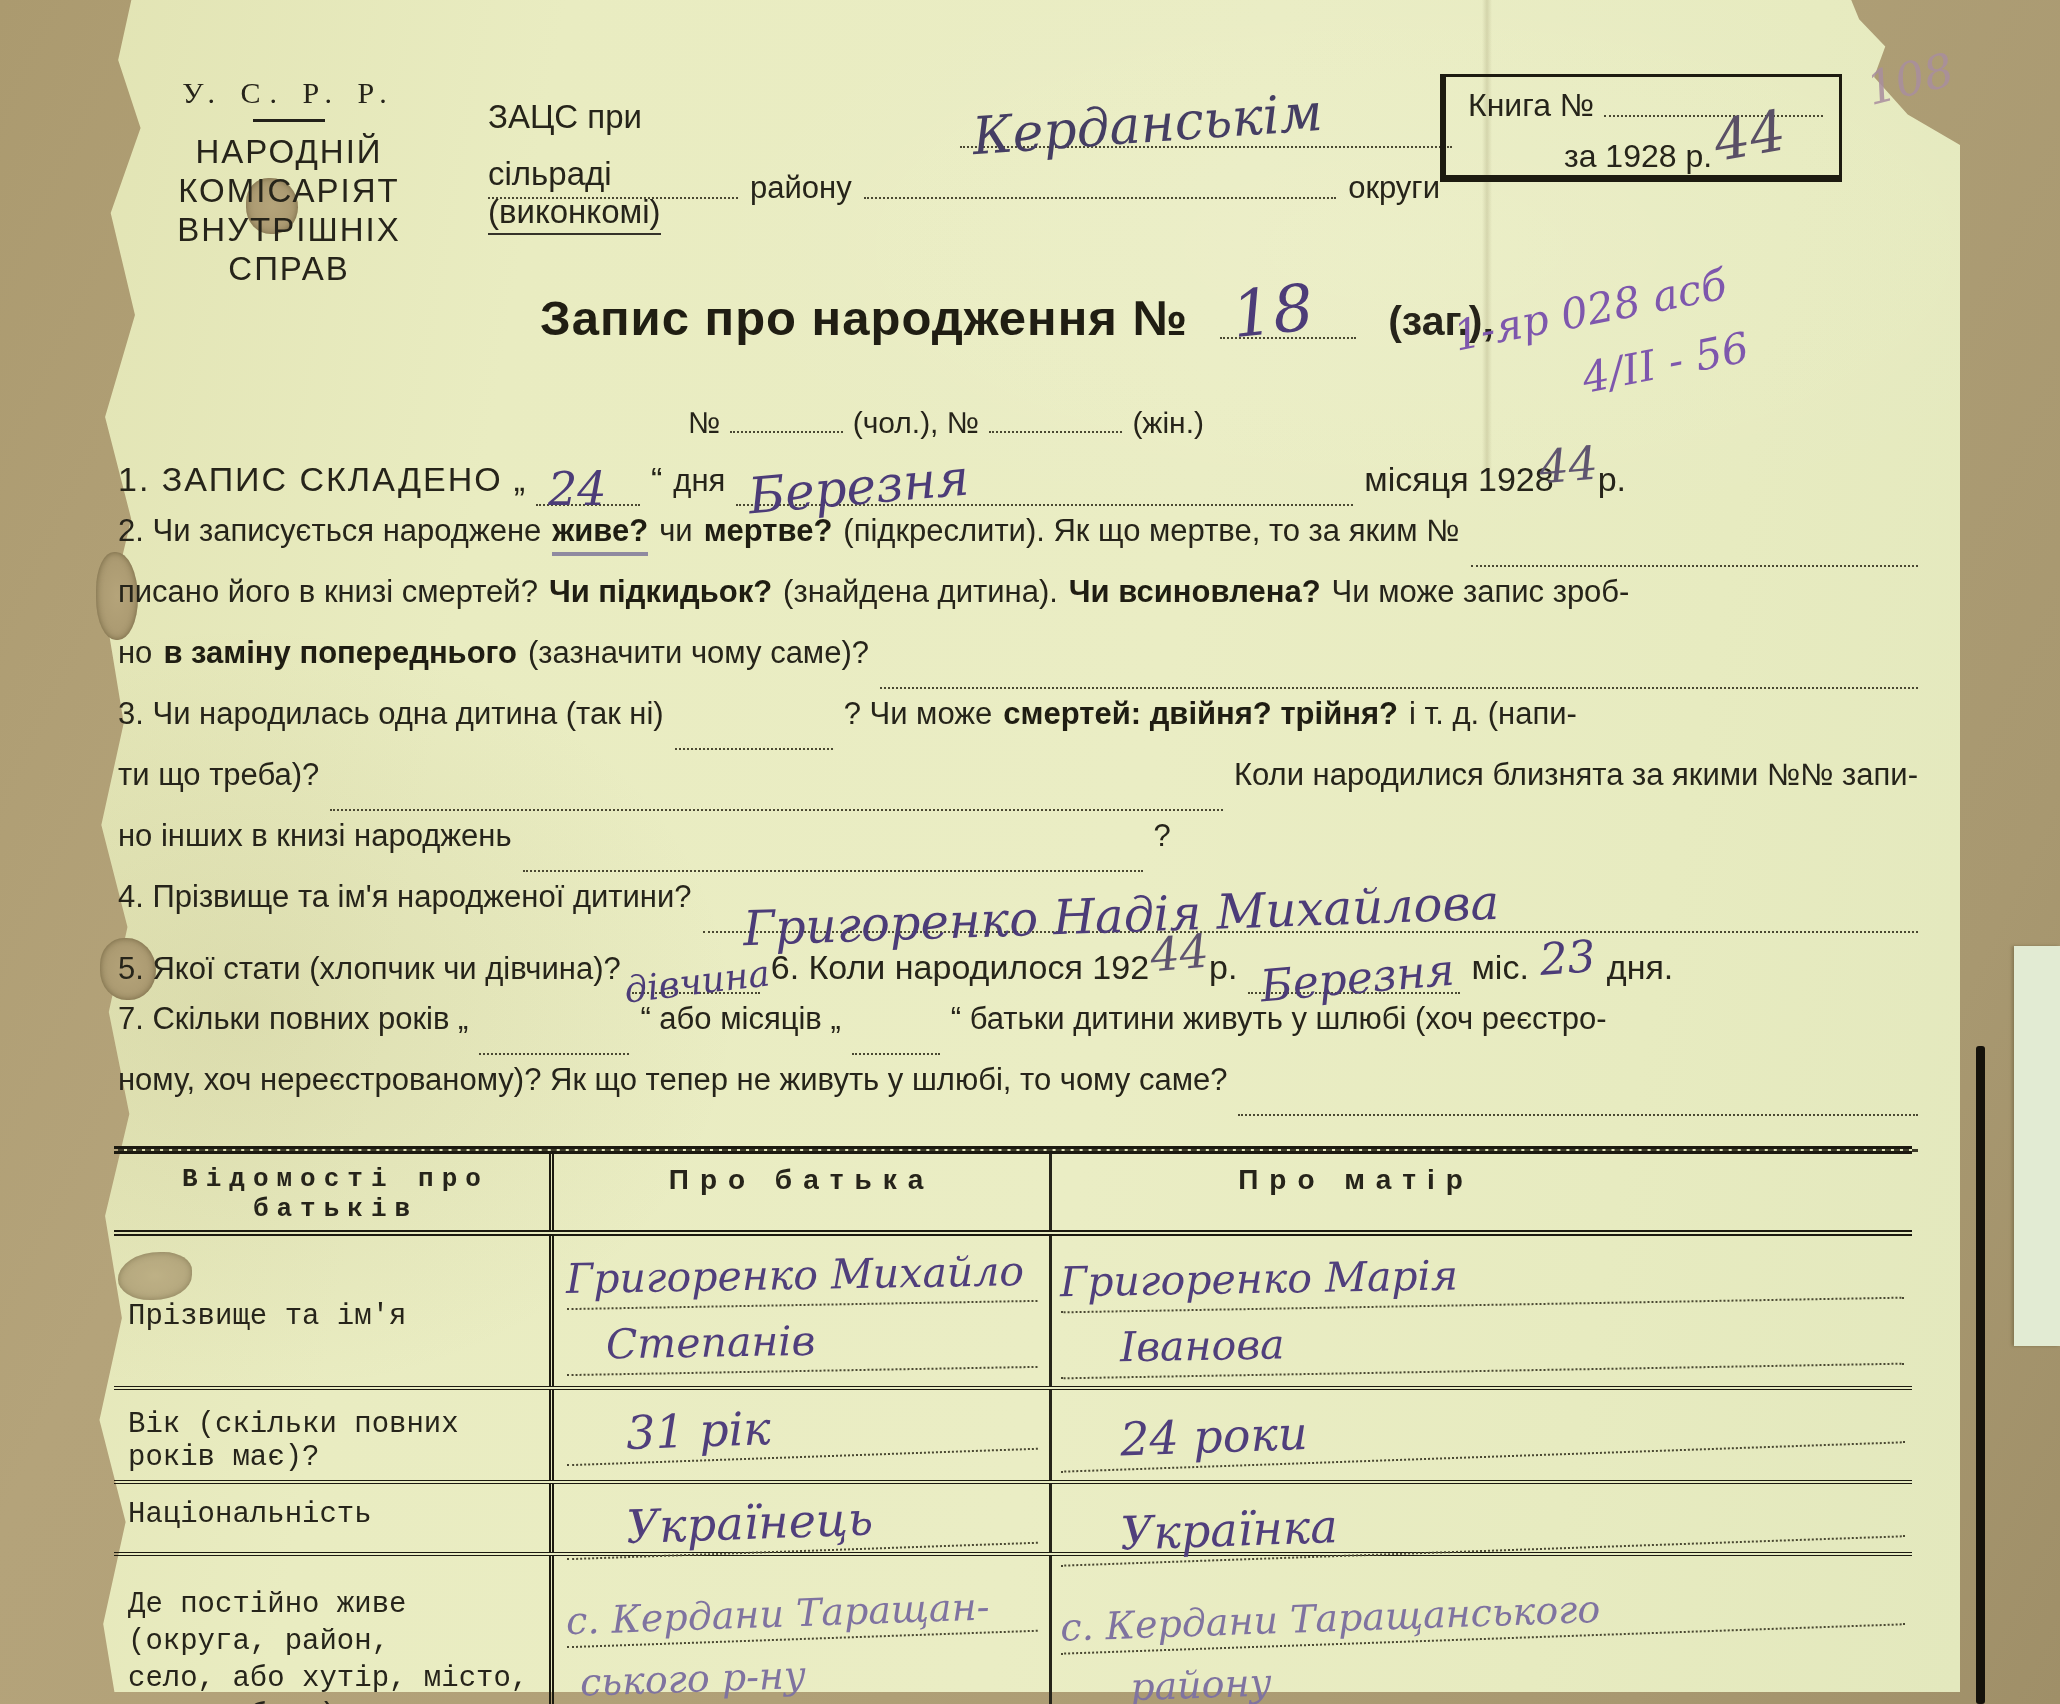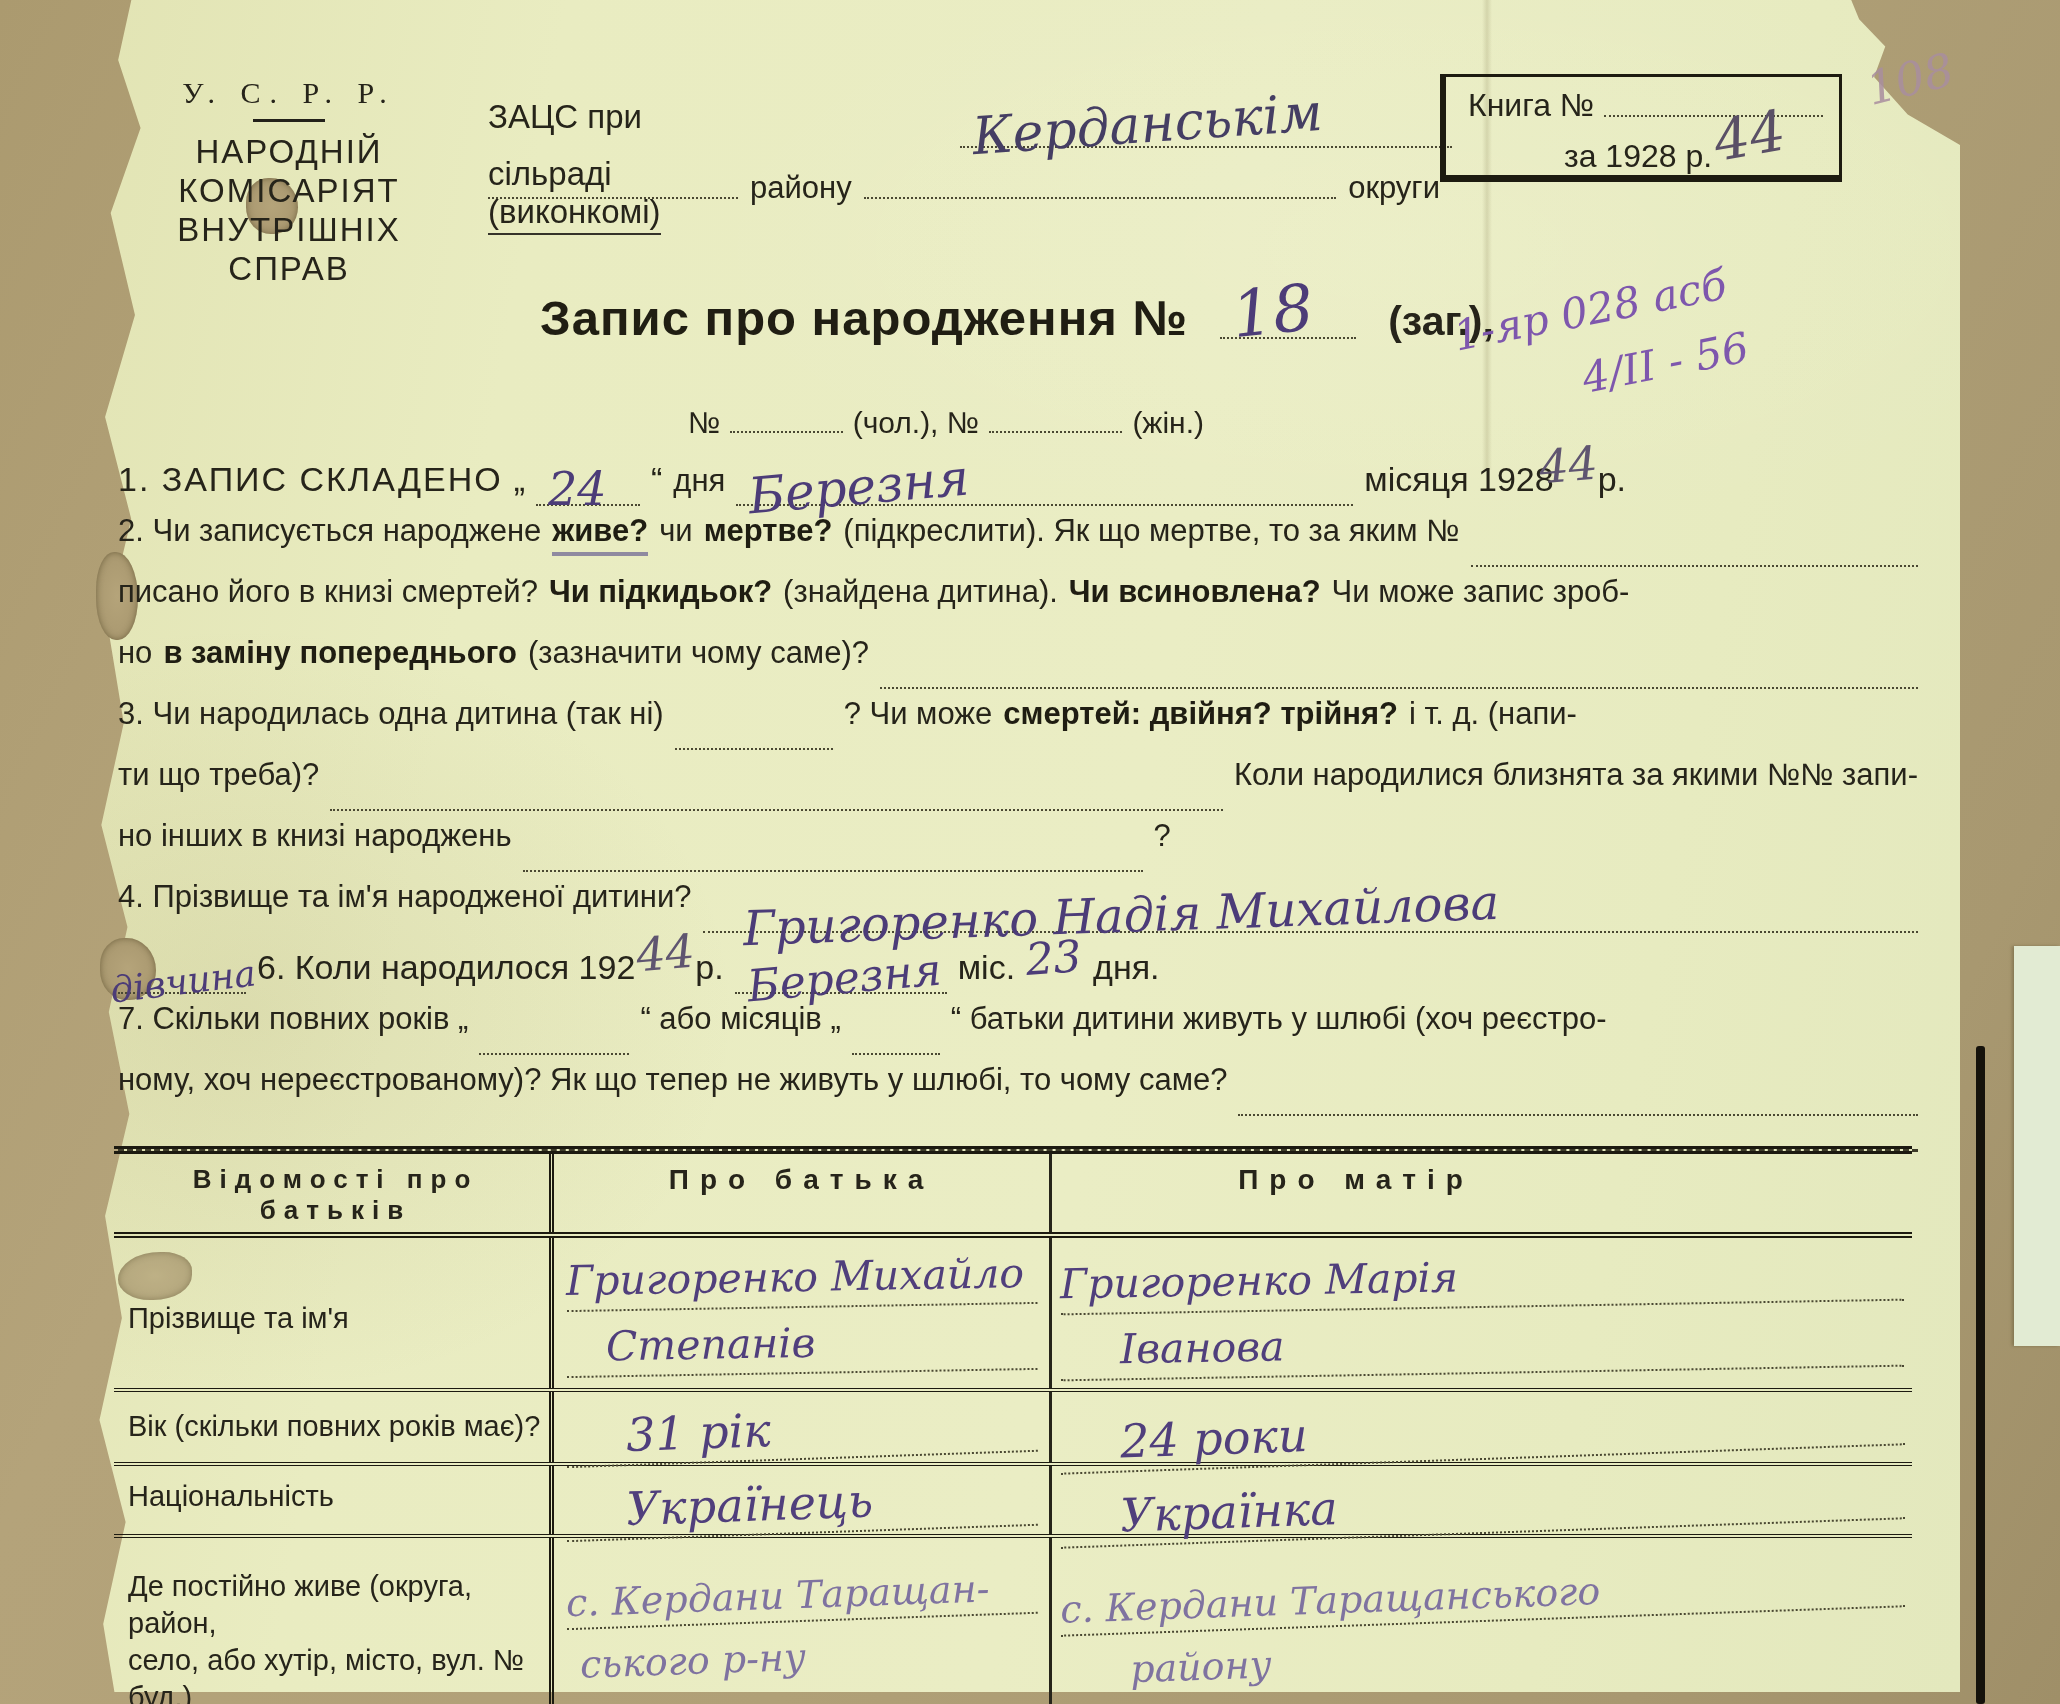--- a/index.html
+++ b/index.html
@@ -75,21 +75,21 @@
   .hw-day{font-size:46px;}
   .hw-month{font-size:50px;transform:rotate(-5deg);}
   .dots-full{height:0;border-bottom:3.5px dashed #3c3a28;margin-top:26px;}
   .year-wrap{position:relative;white-space:nowrap;font-size:34px;}
   
   .ftable{position:absolute;left:114px;top:1146px;width:1798px;box-sizing:border-box;
     border-top:8px double #1c1a10;border-bottom:8px solid #1c1a10;}
   .trow{display:flex;border-bottom:4px double #1c1a10;}
   .trow.last{border-bottom:none;}
   .hrow{border-bottom:6px double #1c1a10;}
-  .c1{width:440px;border-right:5px double #1c1a10;box-sizing:border-box;padding:8px 6px 6px 14px;font-size:29px;}
+  .c1{width:440px;border-right:5px double #1c1a10;box-sizing:border-box;padding:8px 6px 6px 14px;font-size:29px;font-family:Liberation Mono, monospace;}
   .c2{width:498px;border-right:3px solid #26241a;box-sizing:border-box;padding:0 12px;position:relative;}
   .c3{flex:1;box-sizing:border-box;padding:0 8px;position:relative;}
   .hcell{font-weight:700;font-size:28px;letter-spacing:11px;text-align:center;padding-top:10px;}
   .hrow .c1,.hrow .c2,.hrow .c3{min-height:48px;}
   .r-name .c1,.r-name .c2,.r-name .c3{min-height:150px;}
   .r-age .c1,.r-age .c2,.r-age .c3{min-height:70px;}
   .r-nat .c1,.r-nat .c2,.r-nat .c3{min-height:62px;}
   .r-res .c1,.r-res .c2,.r-res .c3{min-height:150px;}
   .r-name .c1{padding-top:64px;}
   .r-age .c1{padding-top:18px;}
@@ -232,20 +232,21 @@
     </div>
 
     <div class="fline">
       <span class="pt">4. Прізвище та ім'я народженої дитини?</span>
       <span class="fill grow">
         <i class="hw" style="font-size:48px;transform:rotate(-2deg);left:40px">Григоренко Надія Михайлова</i>
       </span>
     </div>
 
     <div class="fline">
+      <span class="pt">5. Якої стати (хлопчик чи дівчина)?</span>
       <span class="fill" style="width:128px">
         <i class="hw" style="font-size:36px;left:-8px;transform:rotate(-7deg)">дівчина</i>
       </span>
       <span class="year-wrap"><span class="pt" style="font-size:34px">6. Коли народилося 192</span><span class="hw hw-inline" style="margin-left:2px">44</span> <span class="pt" style="font-size:34px">р.</span></span>
       <span class="fill" style="width:212px">
         <i class="hw hw-month" style="font-size:44px">Березня</i>
       </span>
       <span class="pt" style="font-size:34px">міс.</span>
       <span class="hw" style="font-size:44px;transform:rotate(-4deg) translateY(-6px)">23</span>
       <span class="pt" style="font-size:34px">дня.</span>

